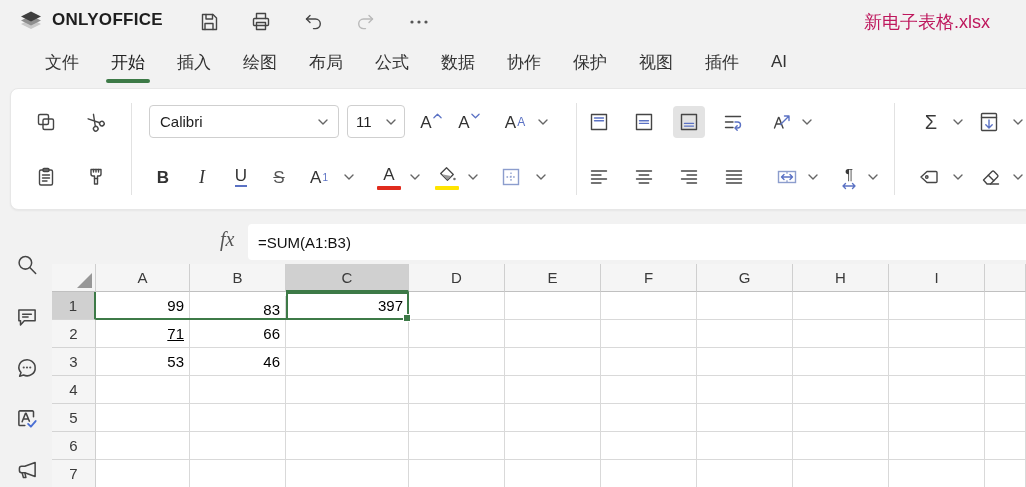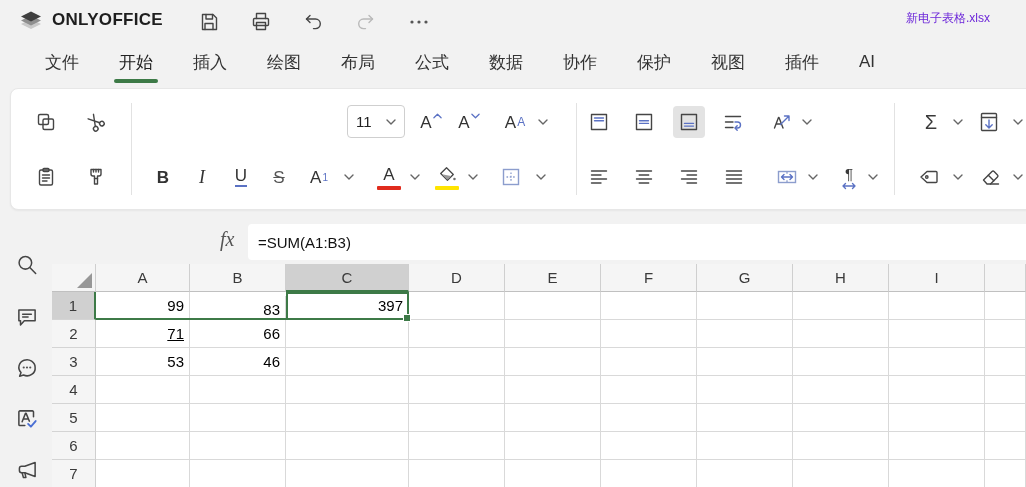--- a/index.html
+++ b/index.html
@@ -6,23 +6,23 @@
   .app{position:relative;width:1026px;height:487px;background:#f2f2f2;overflow:hidden;
        font-family:"Liberation Sans",sans-serif;color:#333;-webkit-font-smoothing:antialiased;}
   svg{display:block;}
   .stroke{fill:none;stroke:#454545;stroke-width:1.4;stroke-linecap:round;stroke-linejoin:round;}
   .blue{stroke:var(--icon-blue);}
   
   .topbar{position:absolute;left:0;top:0;right:0;height:42px;}
   .logo{position:absolute;left:18px;top:8px;display:flex;align-items:center;gap:8px;}
   .brand{font-size:17px;font-weight:800;letter-spacing:.3px;color:#1e1e1e;}
   .tb-btn{position:absolute;top:9px;width:26px;height:26px;display:flex;align-items:center;justify-content:center;border-radius:4px;cursor:pointer;}
-  .filename{position:absolute;top:10px;right:36px;font-size:12px;color:#6d28d9;}
+  .filename{position:absolute;top:10px;right:36px;font-size:18px;color:#be185d;}
   
-  .tabrow{position:absolute;left:45px;top:44px;height:36px;display:flex;gap:40px;align-items:center;}
+  .tabrow{position:absolute;left:45px;top:44px;height:36px;display:flex;gap:32px;align-items:center;}
   .tab{position:relative;font-size:17px;color:#333;cursor:pointer;white-space:nowrap;}
   .tab.active{color:#222;}
   .tab.active::after{content:"";position:absolute;left:-5px;right:-5px;bottom:-9px;height:4px;border-radius:2px;background:var(--accent-green);}
   
   .ribbon{position:absolute;left:10px;top:88px;width:1040px;height:122px;background:#fff;
           border:1px solid #e7e7e7;border-radius:8px;box-shadow:0 1px 2px rgba(0,0,0,.05);box-sizing:border-box;}
   .vsep{position:absolute;top:14px;bottom:14px;width:1px;background:#e2e2e2;}
   .icon-btn{position:absolute;width:32px;height:32px;display:flex;align-items:center;justify-content:center;border-radius:4px;cursor:pointer;}
   .icon-btn.active{background:#e3e3e3;}
   .chev-btn{position:absolute;width:16px;height:32px;display:flex;align-items:center;justify-content:center;cursor:pointer;}
@@ -155,20 +155,26 @@
       </svg>
     </div>
     <div class="icon-btn" style="left:69px;top:72px;">
       <svg width="24" height="24" viewBox="0 0 24 24">
         <path class="stroke" d="M7 4.5 h10 v4.5 a2 2 0 0 1 -2 2 h-1.5 v2.5 h-3 V11 H9 a2 2 0 0 1 -2 -2 z"></path>
         <path class="stroke" d="M10.5 13.5 v5.5 h3 v-5.5"></path>
         <path class="stroke" d="M9.5 4.5 v2.5 M12 4.5 v2.5 M14.5 4.5 v2.5"></path>
       </svg>
     </div>
 
+    <div class="combo" style="left:138px;top:16px;width:190px;">
+      <span>Calibri</span>
+      <svg width="10" height="6" viewBox="0 0 10 6">
+          <path class="stroke" style="stroke:#666" d="M1 1 L5 5 L9 1"></path>
+        </svg>
+    </div>
     <div class="combo" style="left:336px;top:16px;width:58px;padding:0 8px;">
       <span>11</span>
       <svg width="10" height="6" viewBox="0 0 10 6">
           <path class="stroke" style="stroke:#666" d="M1 1 L5 5 L9 1"></path>
         </svg>
     </div>
     <div class="icon-btn" style="left:404px;top:17px;">
       <span class="glyph">A</span>
       <svg width="9" height="6" viewBox="0 0 10 6" style="margin:-12px 0 0 1px;">
           <path class="stroke blue" d="M1 5 L5 1 L9 5"></path>

